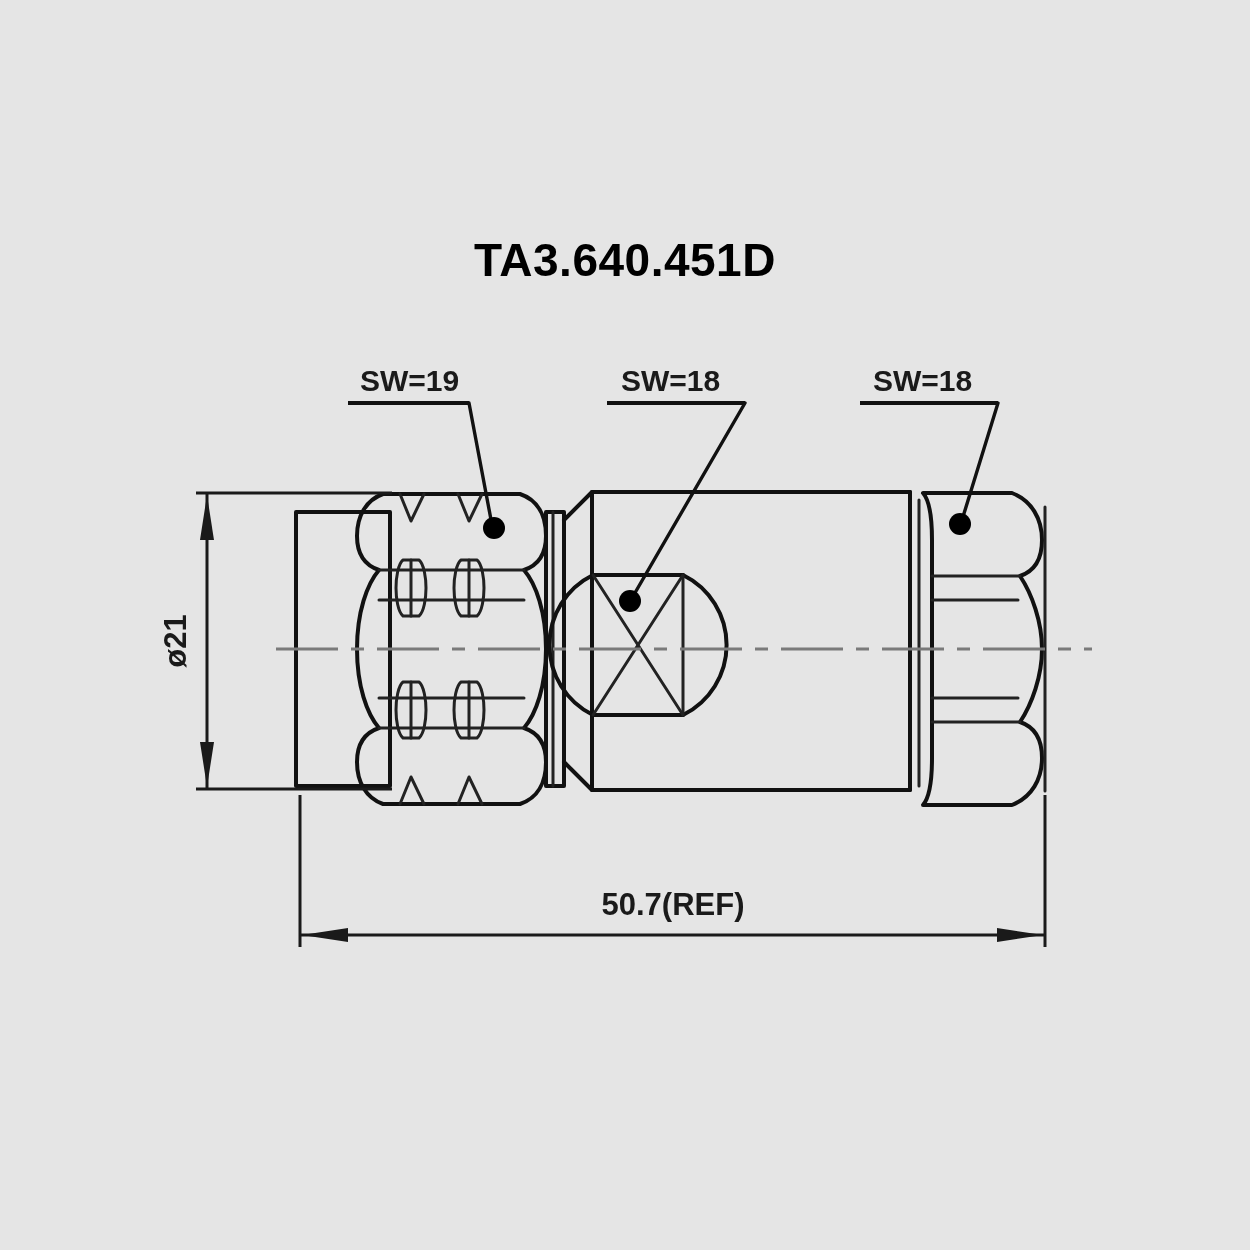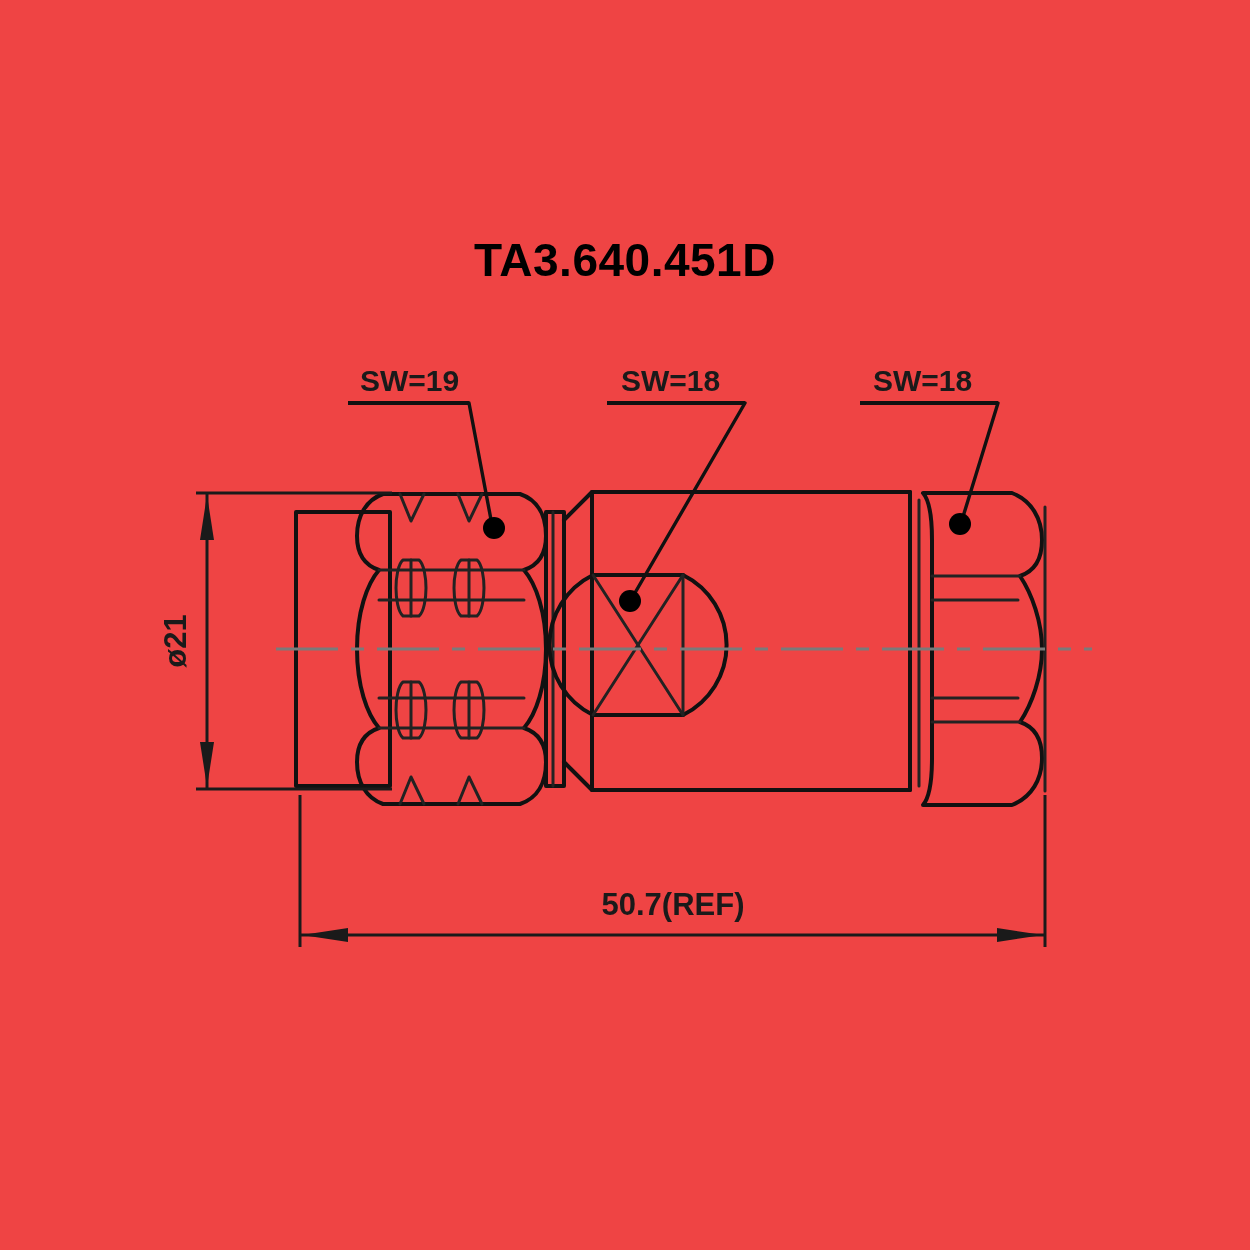--- a/index.html
+++ b/index.html
@@ -10,21 +10,21 @@
   body {
     width: 1250px;
     height: 1250px;
     font-family: "Liberation Sans", sans-serif;
     overflow: hidden;
   }
   #sheet {
     position: relative;
     width: 1250px;
     height: 1250px;
-    background: #ef4444;
+    background: #e5e5e5;
     text-align: right;
   }
   #drawing-svg {
     display: block;
     width: 1250px;
     height: 1250px;
   }
   .part-title {
     font-family: "Liberation Sans", sans-serif;
     font-size: 46px;

